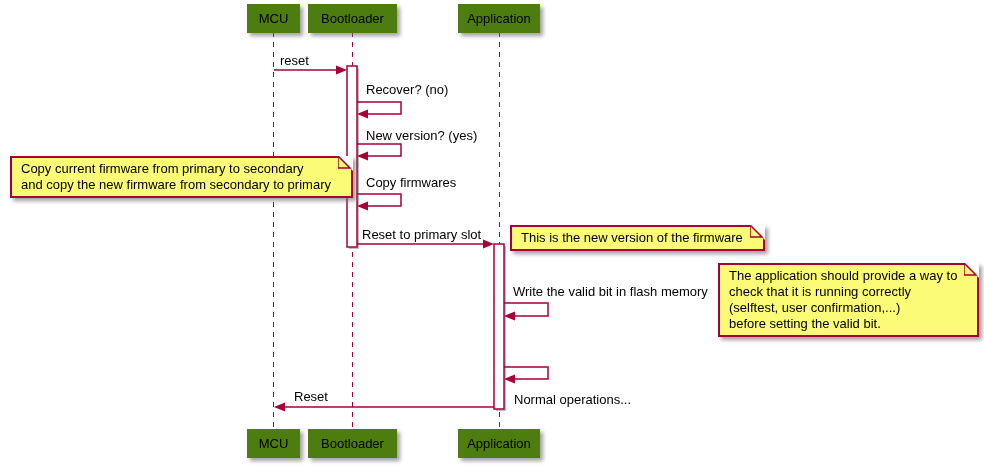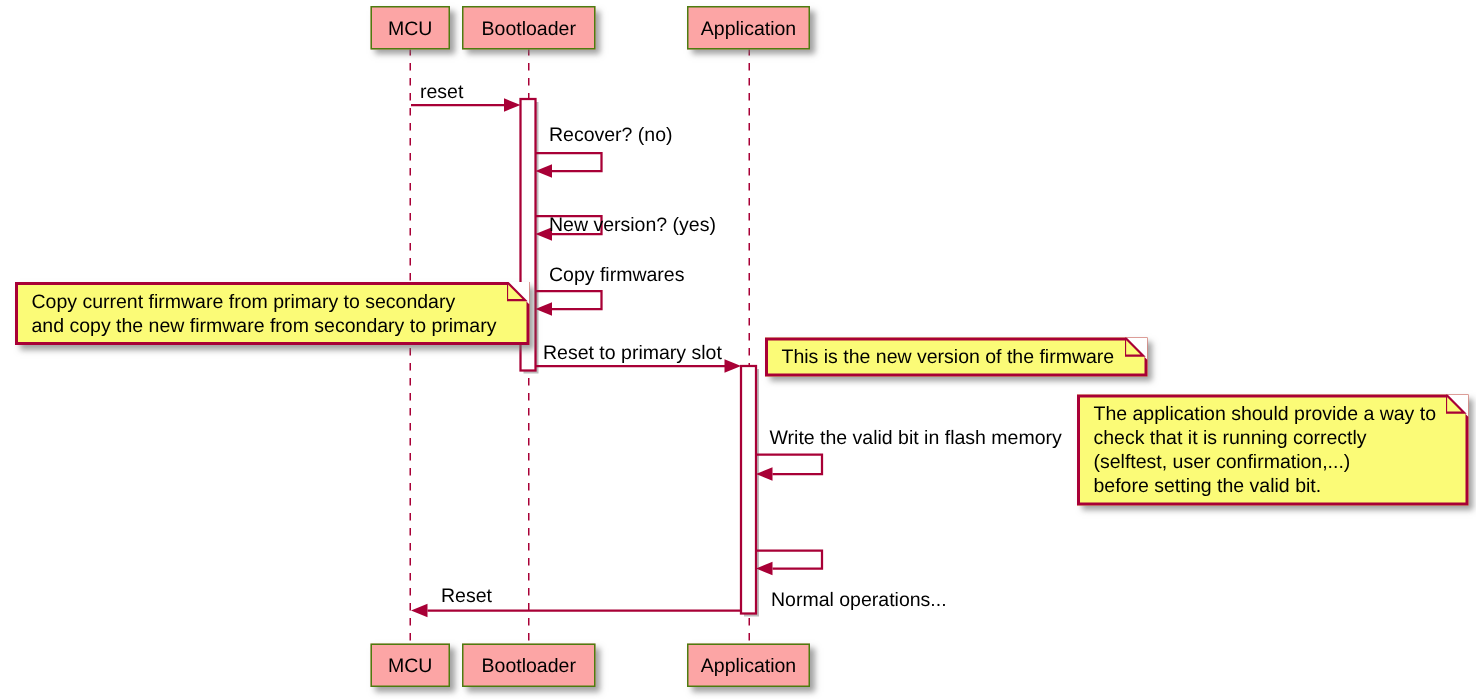--- a/index.html
+++ b/index.html
@@ -13,21 +13,21 @@
     background: #ffffff;
     overflow: hidden;
     font-size: 13px;
   }
 
   svg.overlay { position: absolute; left: 0; top: 0; }
 
   .participant {
     position: absolute;
     height: 29px;
-    background: #fca5a5;
+    background: #4d7c0f;
     border: 1px solid #4d7c0f;
     display: flex;
     align-items: center;
     justify-content: center;
     box-shadow: 3px 3px 4px rgba(110,110,110,0.65);
     font-size: 13px;
     white-space: nowrap;
   }
 
   .msg-label {
@@ -119,28 +119,28 @@
   </div>
   <div class="participant" style="left:308px; top:429px; width:89px;">
     <span>Bootloader</span>
   </div>
   <div class="participant" style="left:458px; top:429px; width:82px;">
     <span>Application</span>
   </div>
 
   <div class="msg-label" style="left:280px; top:54px;">reset</div>
   <div class="msg-label" style="left:366px; top:83px;">Recover? (no)</div>
-  <div class="msg-label" style="left:366px; top:143px;">New version? (yes)</div>
+  <div class="msg-label" style="left:366px; top:129px;">New version? (yes)</div>
   <div class="msg-label" style="left:366px; top:176px;">Copy firmwares</div>
   <div class="msg-label" style="left:362px; top:228px;">Reset to primary slot</div>
   <div class="msg-label" style="left:513px; top:285px;">Write the valid bit in flash memory</div>
   <div class="msg-label" style="left:514px; top:348px;margin-top:45px;">Normal operations...</div>
   <div class="msg-label" style="left:294px; top:390px;">Reset</div>
 
-  <div class="note" style="left:10px; top:188px;">
+  <div class="note" style="left:10px; top:156px;">
     <span class="note-text">Copy current firmware from primary to secondary
 and copy the new firmware from secondary to primary</span>
     <svg class="fold" width="15" height="15">
       <polygon points="0,0 15,0 15,15" fill="#ffffff"></polygon>
       <polygon points="0,0 12,12 0,12" fill="#FBFB77" stroke="#A80036" stroke-width="1.5"></polygon>
     </svg>
   </div>
 
   <div class="note" style="left:510px; top:225px;">
     <span class="note-text">This is the new version of the firmware</span>

